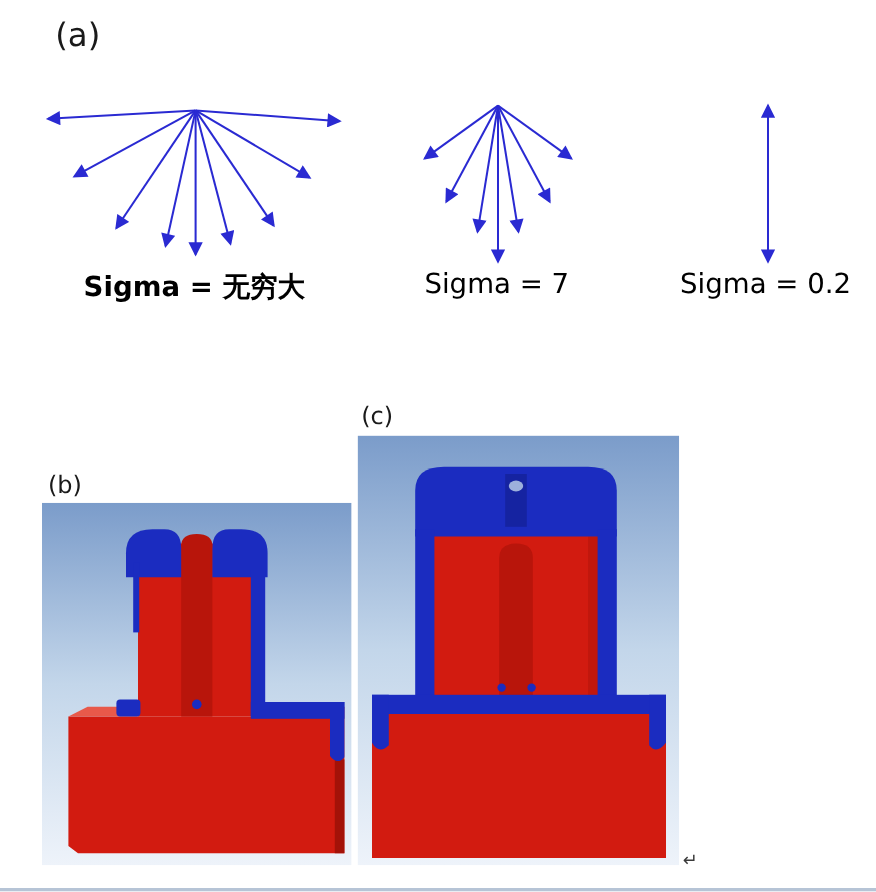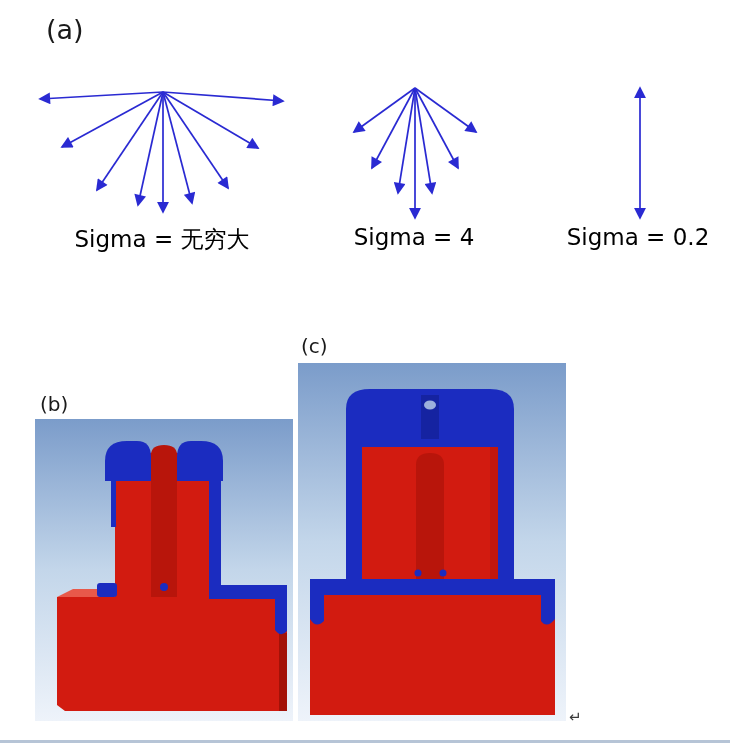--- a/index.html
+++ b/index.html
@@ -8,21 +8,21 @@
     font-family:"DejaVu Sans","Liberation Sans",sans-serif;
   }
   .panel-letter{position:absolute;color:#1a1a1a;}
   #label-a{left:46px;top:14px;font-size:27px;}
   #label-b{left:40px;top:392px;font-size:20px;}
   #label-c{left:301px;top:334px;font-size:20px;}
   .sigma-label{
     position:absolute;top:224px;transform:translateX(-50%);
     font-size:23px;color:#000;white-space:nowrap;
   }
-  #sigma-0{left:162px;}
+  #sigma-0{left:162px;font-weight:bold;}
   #sigma-1{left:414px;}
   #sigma-2{left:638px;}
   #fans-svg{position:absolute;left:0;top:0;}
   #render-b{position:absolute;left:35px;top:419px;}
   #render-c{position:absolute;left:298px;top:363px;}
   .return-mark{position:absolute;left:569px;top:708px;font-size:15px;color:#3a3a3a;}
   .bottom-rule{position:absolute;left:0;bottom:0;width:730px;height:3px;}
 </style>
 </head>
 <body>
@@ -57,21 +57,21 @@
         <line x1="415" y1="88" x2="432" y2="193" stroke="#2a2ad2" stroke-width="1.7" marker-end="url(#arrowhead)"></line>
         <line x1="415" y1="88" x2="458" y2="168" stroke="#2a2ad2" stroke-width="1.7" marker-end="url(#arrowhead)"></line>
         <line x1="415" y1="88" x2="476" y2="132" stroke="#2a2ad2" stroke-width="1.7" marker-end="url(#arrowhead)"></line>
       </g>
       <g>
         <line x1="640" y1="88" x2="640" y2="218" stroke="#2a2ad2" stroke-width="1.7" marker-end="url(#arrowhead)" marker-start="url(#arrowhead)"></line>
       </g>
     </svg>
 
   <div id="sigma-0" class="sigma-label">Sigma = 无穷大</div>
-  <div id="sigma-1" class="sigma-label">Sigma = 4</div>
+  <div id="sigma-1" class="sigma-label">Sigma = 7</div>
   <div id="sigma-2" class="sigma-label">Sigma = 0.2</div>
 
   <div id="label-b" class="panel-letter">(b)</div>
 
   <svg id="render-b" width="258" height="302" viewBox="0 0 258 302">
     <defs>
       <linearGradient id="gradB" x1="0" y1="0" x2="0" y2="1">
         <stop offset="0" stop-color="#7b9cca"></stop>
         <stop offset="0.5" stop-color="#c3d6ea"></stop>
         <stop offset="1" stop-color="#eef3fa"></stop>

